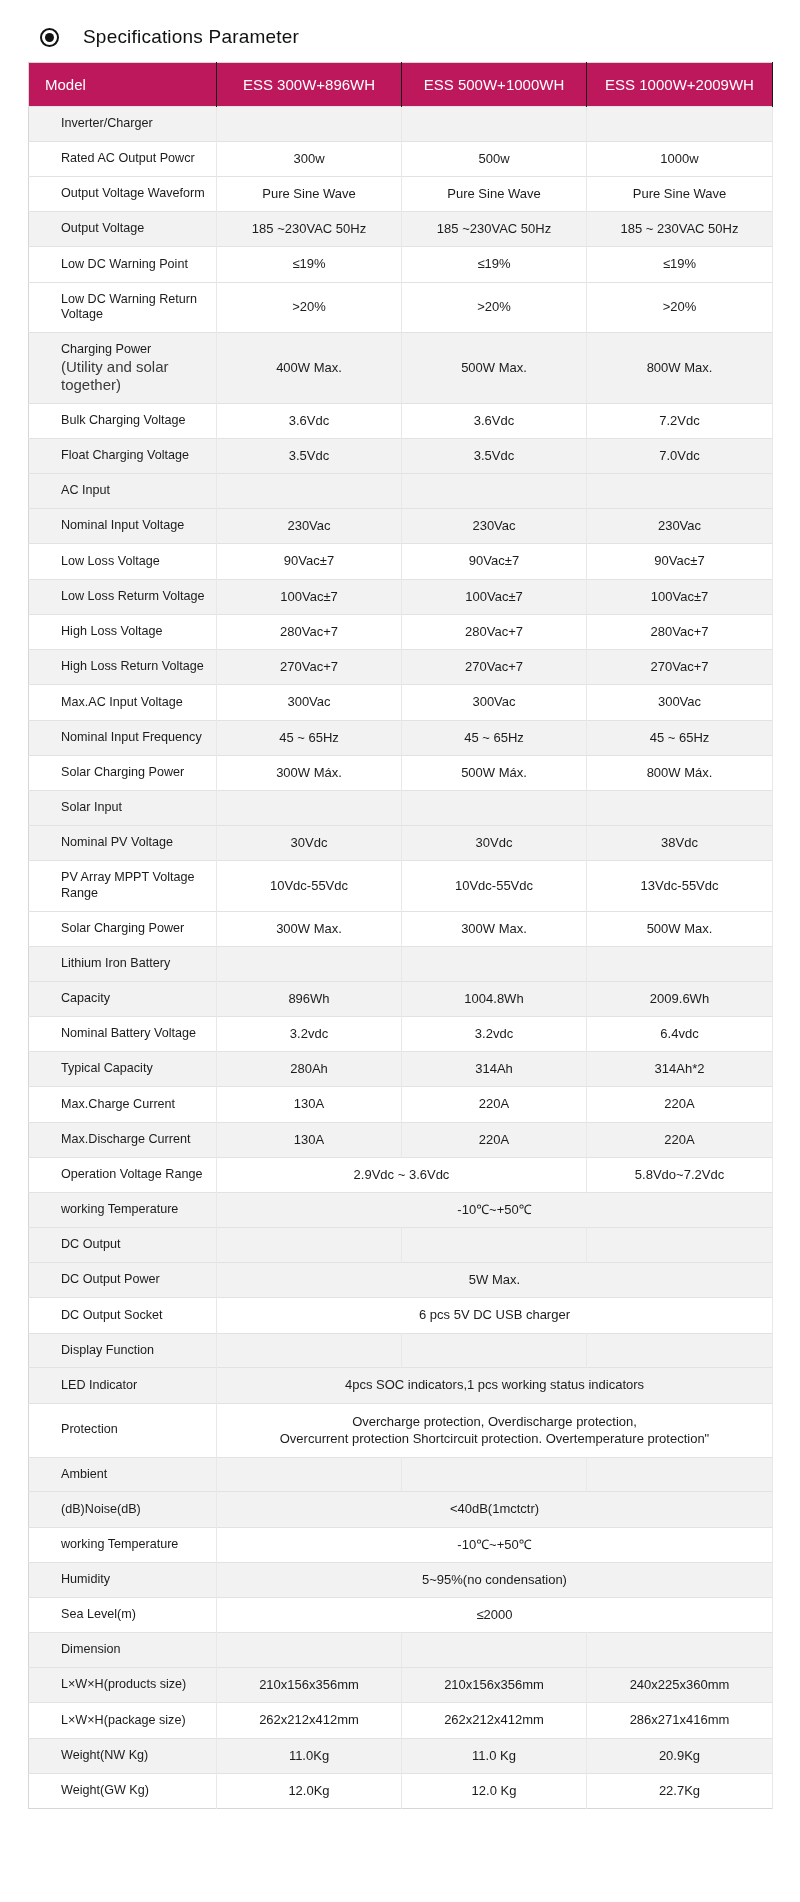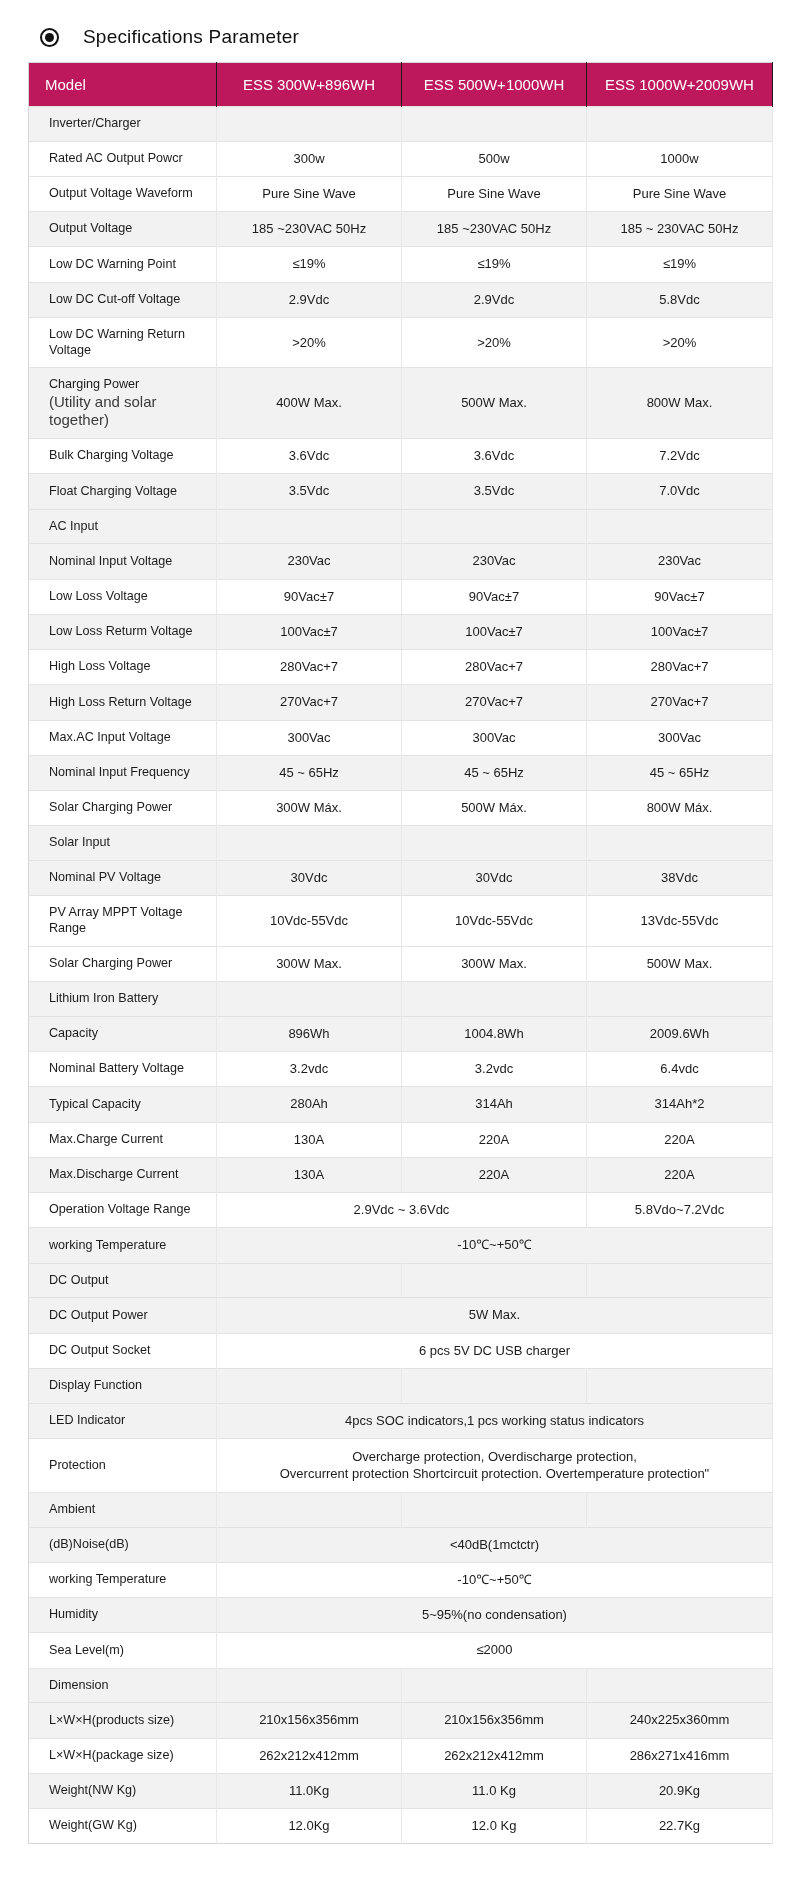--- a/index.html
+++ b/index.html
@@ -82,21 +82,21 @@
     border-right: 1px solid #e8e8e8;
     padding: 9px 10px;
     font-size: 13px;
     text-align: center;
     vertical-align: middle;
     color: #1c1c1c;
     line-height: 1.25;
   }
   tbody td.label {
     text-align: left;
-    padding-left: 20px;
+    padding-left: 32px;
     font-size: 12.6px;
     color: #1c1c1c;
     margin-top: 20px;
   }
   tbody tr.alt td { background: #f2f2f2; }
   tbody tr.plain td { background: #ffffff; }
   tbody tr.section td { background: #f2f2f2; }
   tbody tr.section td.label { font-size: 12.6px; }
   .sub {
     display: block;
@@ -155,26 +155,20 @@
           <td>185 ~230VAC 50Hz</td>
           <td>185 ~230VAC 50Hz</td>
           <td>185 ~ 230VAC 50Hz</td>
         </tr>
         <tr class="plain">
           <td class="label"><span>Low DC Warning Point</span></td>
           <td>≤19%</td>
           <td>≤19%</td>
           <td>≤19%</td>
         </tr>
-        <tr class="alt">
-          <td class="label"><span>Low DC Cut-off Voltage</span></td>
-          <td>2.9Vdc</td>
-          <td>2.9Vdc</td>
-          <td>5.8Vdc</td>
-        </tr>
         <tr class="plain">
           <td class="label"><span>Low DC Warning Return Voltage</span></td>
           <td>&gt;20%</td>
           <td>&gt;20%</td>
           <td>&gt;20%</td>
         </tr>
         <tr class="alt">
           <td class="label"><span>Charging Power</span><span class="sub">(Utility and solar together)</span></td>
           <td>400W Max.</td>
           <td>500W Max.</td>

